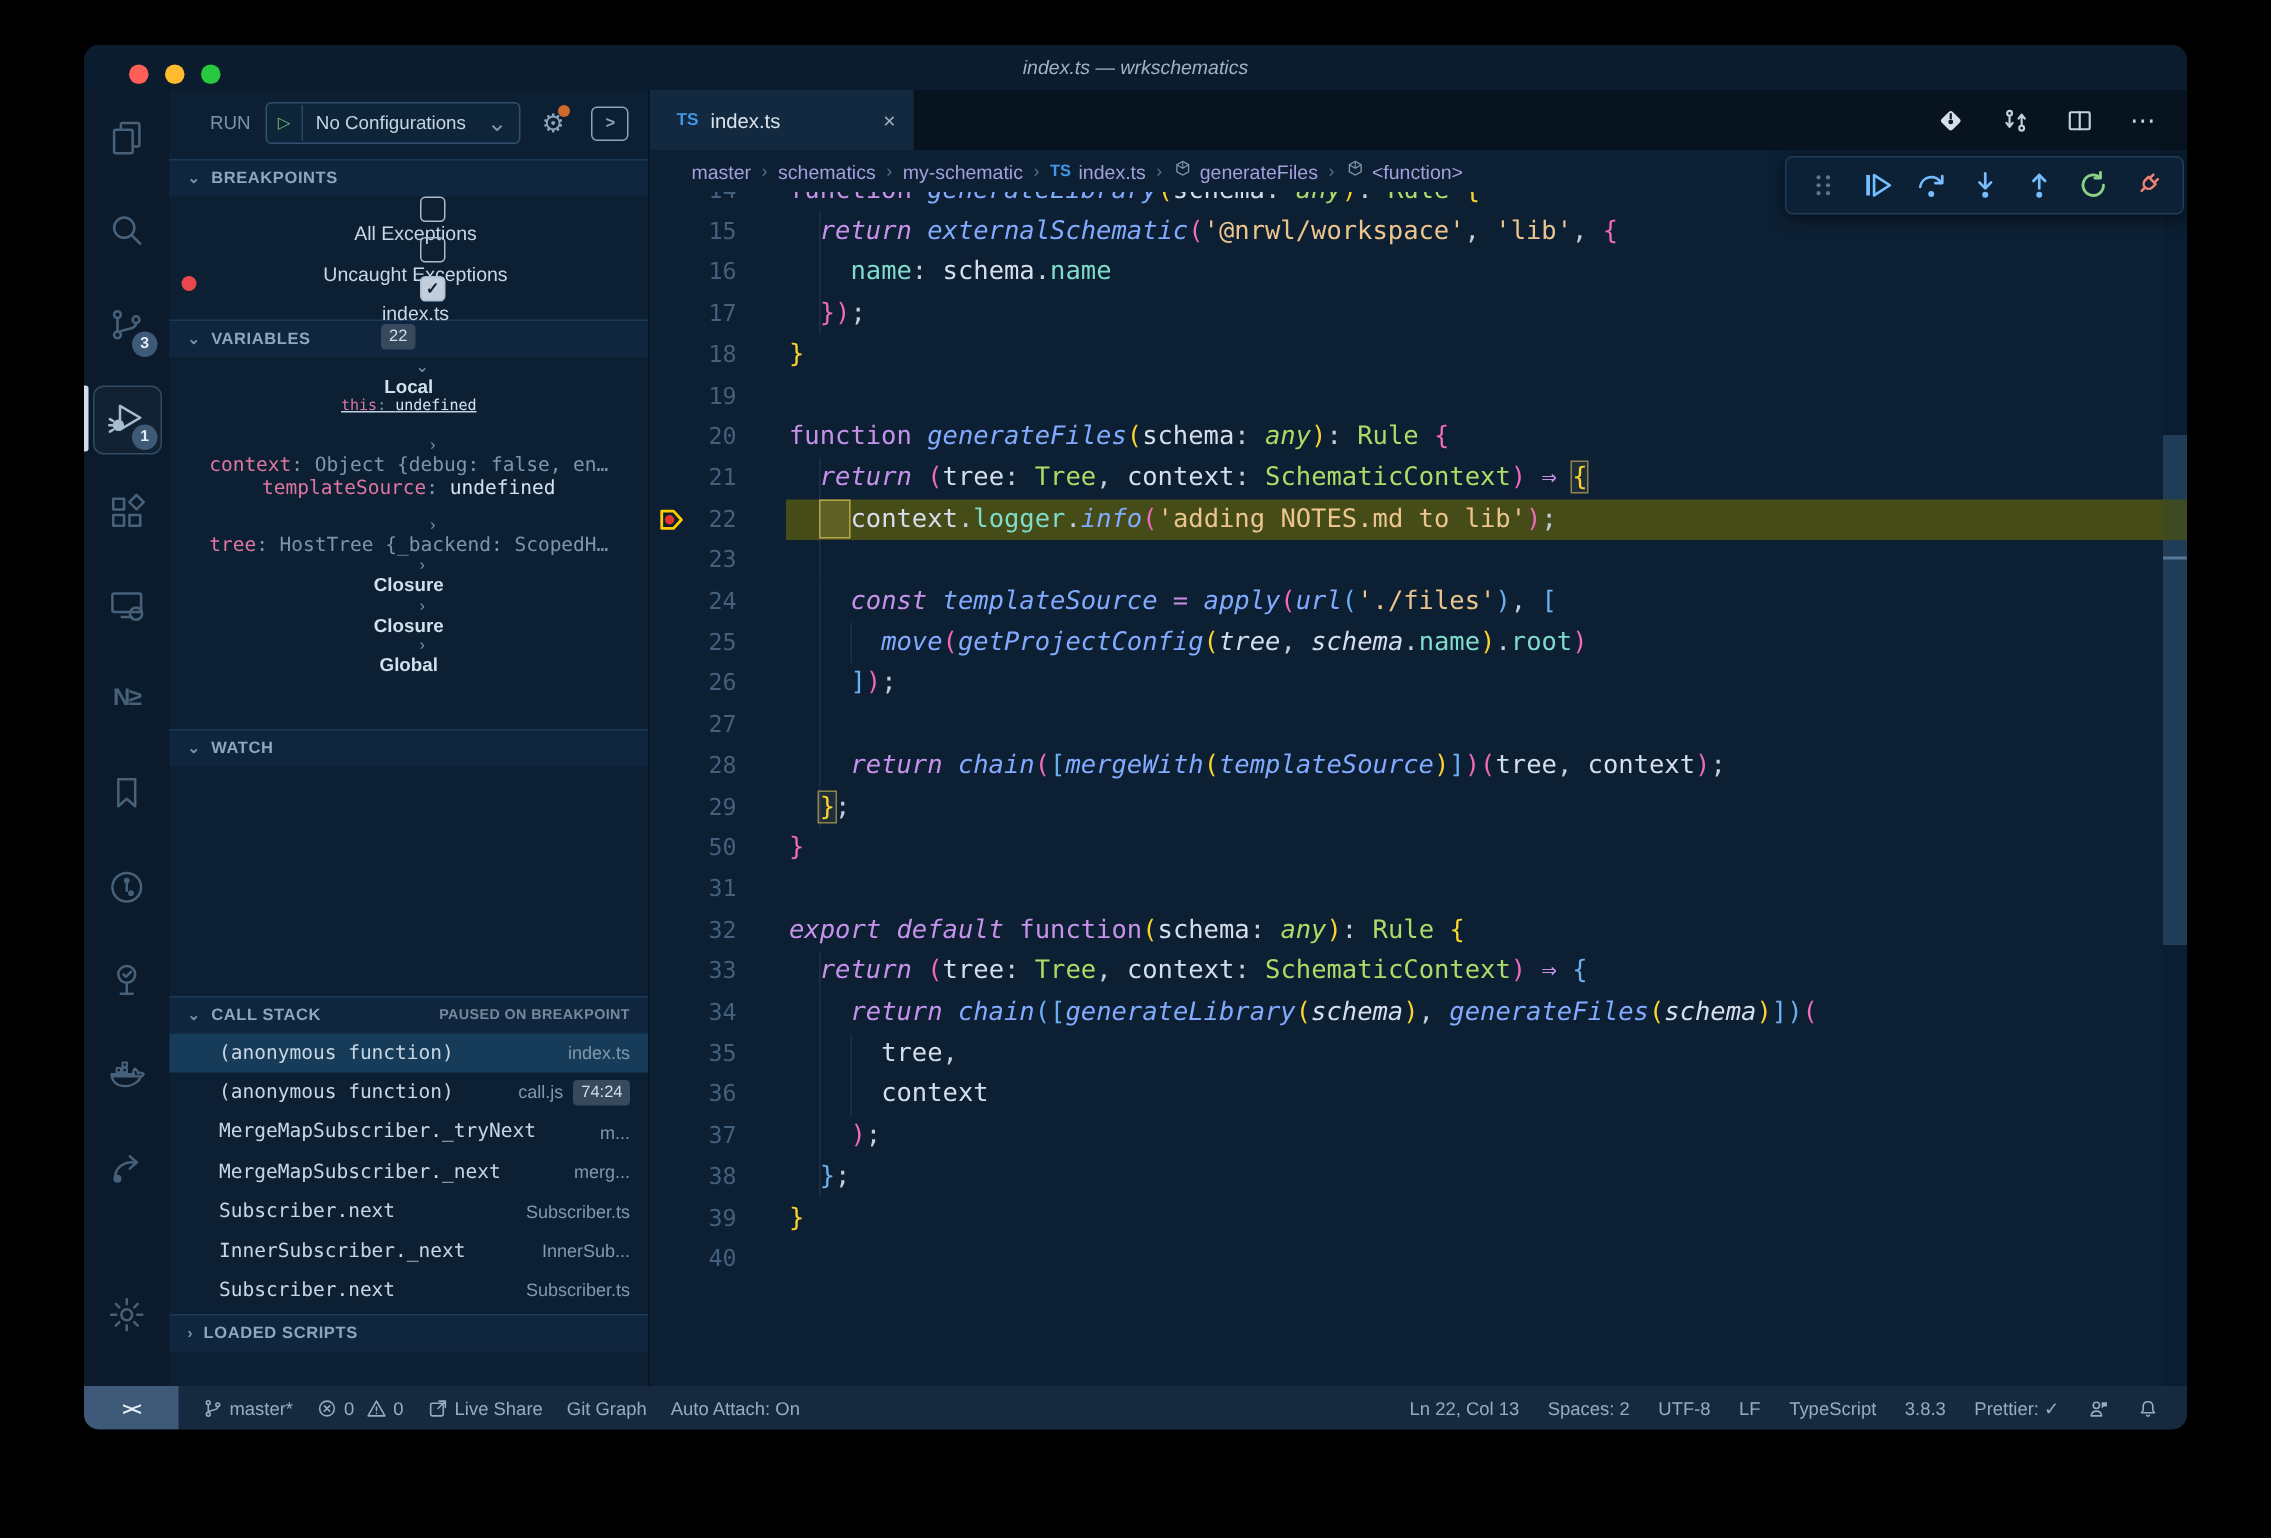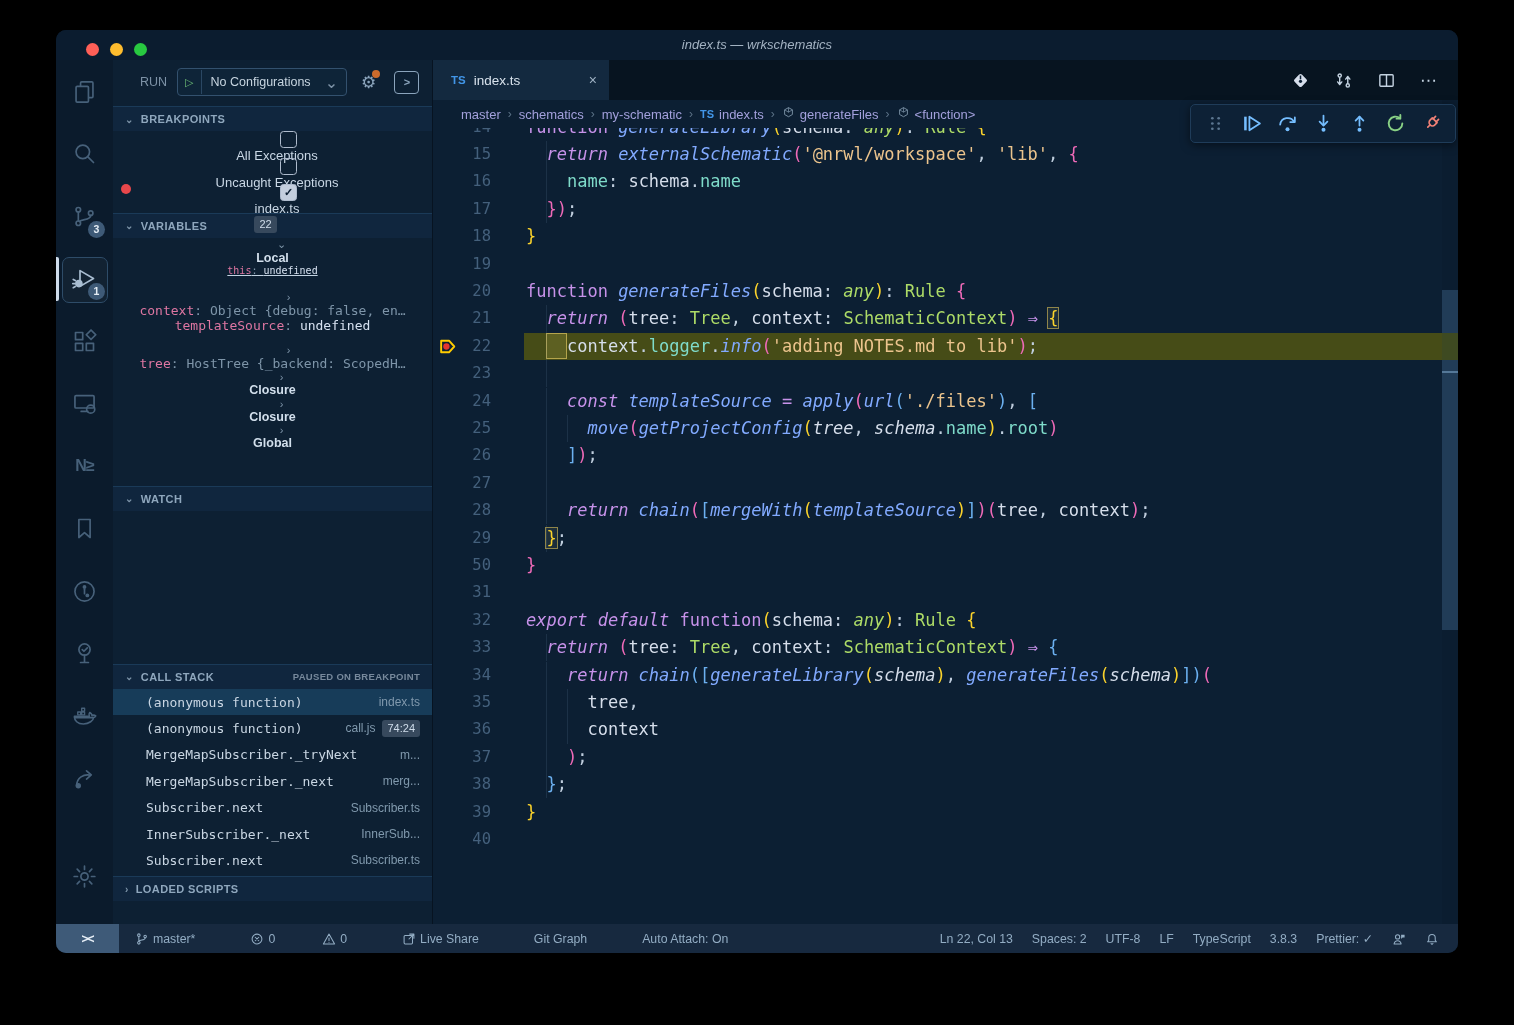--- a/index.html
+++ b/index.html
@@ -521,21 +521,21 @@
                 </g>
               </svg>
             </span>
           </span>
         </div>
     </div>
   </div>
 
   <div class="statusbar">
     <div class="remote">&gt;&lt;</div>
-    <span id="sb-left" style="display:flex;align-items:center;gap:39px;">
+    <span id="sb-left" style="display:flex;align-items:center;">
         <span class="sb-item">
           <span style="display:flex;">
             <svg viewBox="0 0 20 20" fill="none" stroke="currentColor" stroke-width="1.5" stroke-linecap="round" stroke-linejoin="round">
               <circle cx="5.5" cy="4.5" r="1.8"></circle>
               <circle cx="5.5" cy="15.5" r="1.8"></circle>
               <circle cx="14.5" cy="6.5" r="1.8"></circle>
               <path d="M5.5 6.5v7M14.5 8.5c0 3.5-6.5 2.5-9 4.5"></path>
             </svg>
           </span>
           <span>master*</span>

